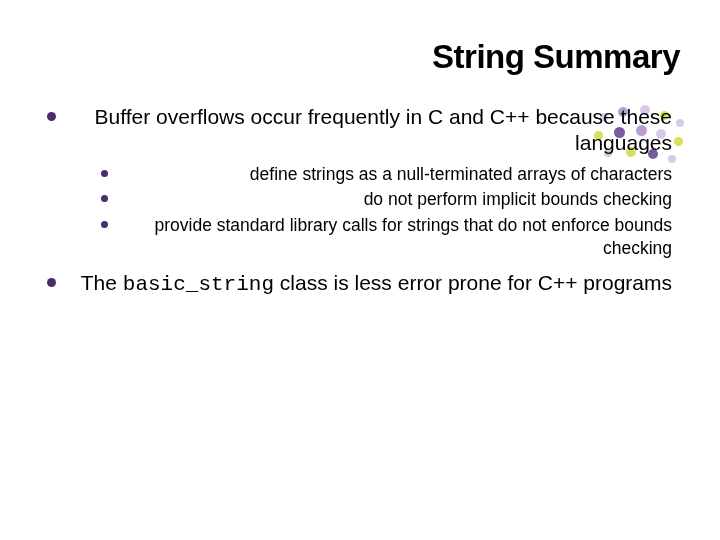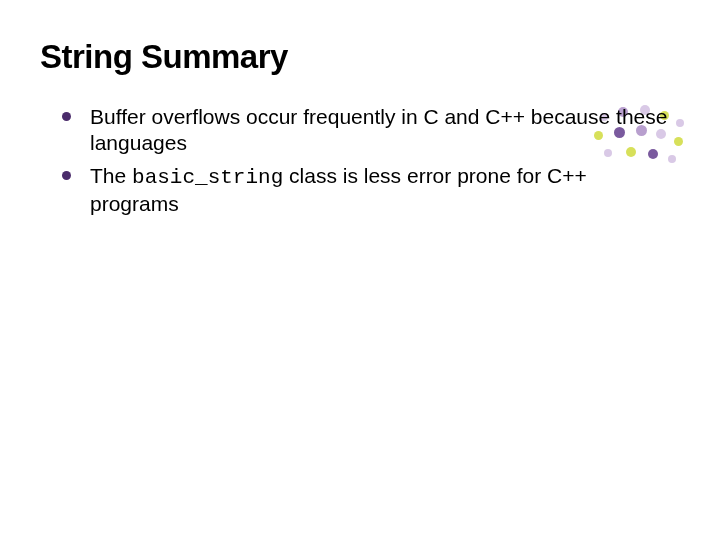--- a/index.html
+++ b/index.html
@@ -11,21 +11,22 @@
     font-family: Arial, Helvetica, sans-serif;
     color: #000000;
     position: relative;
     overflow: hidden;
   }
   .slide {
     width: 720px;
     height: 540px;
     position: relative;
     box-sizing: border-box;
-    padding: 38px 40px 0 40px;
+    padding: 38px 40px 0 25px;
+    text-align: right;
   }
   .title {
     font-size: 33px;
     font-weight: bold;
     color: #000000;
     margin-bottom: 28px;
     letter-spacing: -0.5px;
   }
   .content {
     font-size: 21px;
@@ -112,20 +113,25 @@
       <div class="dot" style="left: 78px; top: 50px; width: 8px; height: 8px; background: rgb(217, 201, 230);"></div>
     </div>
 
   <div class="title">String Summary</div>
 
   <div class="content">
     <ul class="level1">
 
       <li>
         <span>Buffer overflows occur frequently in C and C++ because these languages</span>
+        <ul class="level2">
+          <li><span>define strings as a null-terminated arrays of characters</span></li>
+          <li><span>do not perform implicit bounds checking</span></li>
+          <li><span>provide standard library calls for strings that do not enforce bounds checking</span></li>
+        </ul>
       </li>
 
       <li>
         <span>The </span><span class="mono">basic_string</span><span> class is less error prone for C++ programs</span>
       </li>
 
 
 
     </ul>
   </div>

